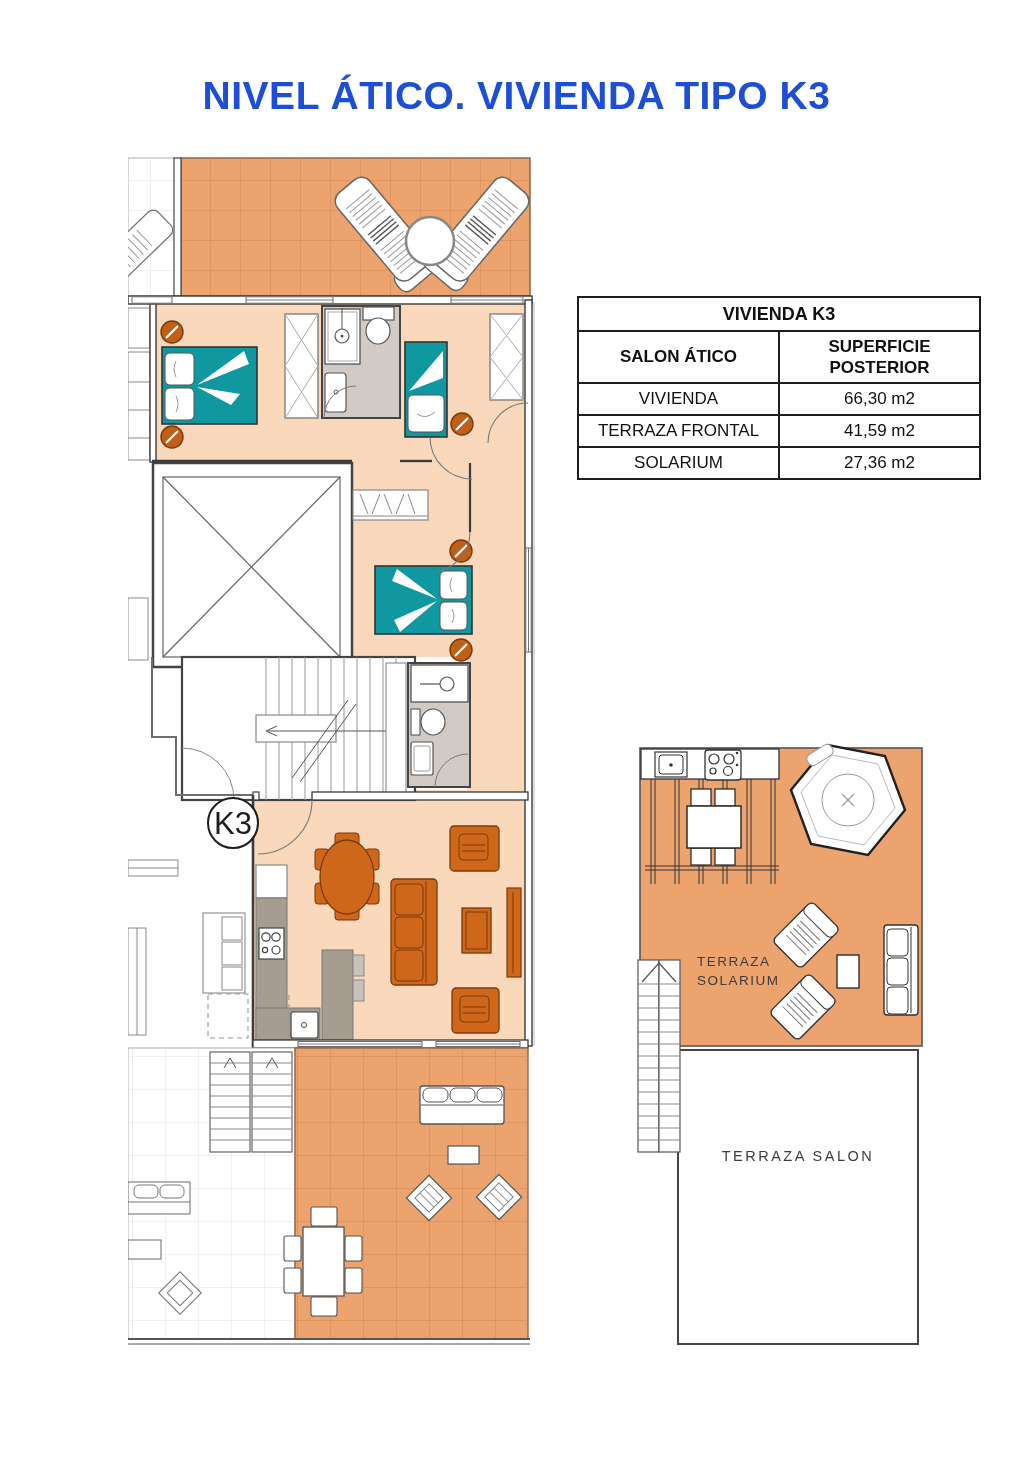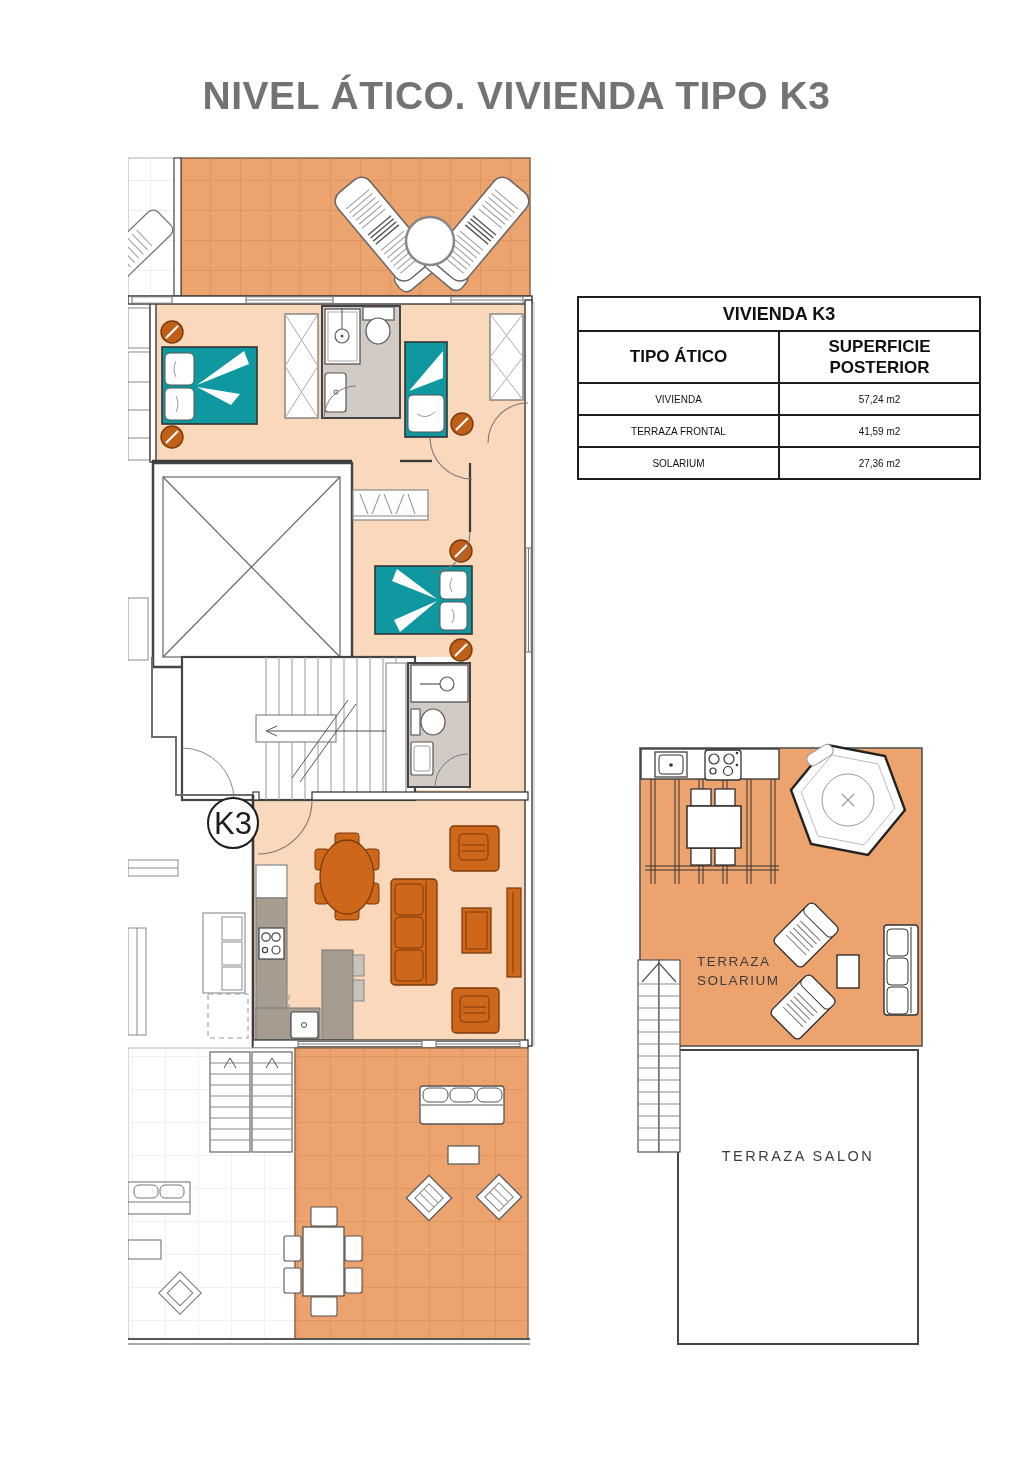--- a/index.html
+++ b/index.html
@@ -1,29 +1,29 @@
 <!DOCTYPE html>
 <html><head>
 <meta charset="utf-8">
 <style>
   html,body{margin:0;padding:0;background:#fff;}
   .page{position:relative;width:1033px;height:1462px;background:#ffffff;overflow:hidden;
         font-family:"Liberation Sans",sans-serif;}
   .title{position:absolute;top:74px;left:0;width:100%;text-align:center;
-         font-weight:700;font-size:39px;letter-spacing:0.5px;color:#737373;}
+         font-weight:700;font-size:39px;letter-spacing:0.5px;color:#1d4ed8;}
   .plan-svg{position:absolute;overflow:hidden;}
   #main-plan{left:128px;top:153px;width:410px;height:1192px;}
   #solarium-plan{left:630px;top:740px;width:300px;height:612px;}
   table.area{position:absolute;left:577px;top:296px;width:404px;border-collapse:collapse;
              table-layout:fixed;}
   table.area td{border:2px solid #1d1d1d;text-align:center;vertical-align:middle;
                 color:#111;background:#fff;}
   td.t-title{font-size:18px;font-weight:700;height:30px;}
   td.t-head{font-size:17px;font-weight:700;height:46px;padding:2px 14px;line-height:1.25;}
-  td.t-cell{font-size:10px;height:28px;}
+  td.t-cell{font-size:17px;height:28px;}
   .colL{width:45%;}
   svg text{font-family:"Liberation Sans",sans-serif;}
 </style>
 </head>
 <body>
 
 <div class="page">
 
   <div class="title">NIVEL ÁTICO. VIVIENDA TIPO K3</div>
 
@@ -339,26 +339,26 @@
       </g>
     </g>
   </svg>
 
   <table class="area">
     <tbody>
         <tr>
           <td class="t-title" colspan="2">VIVIENDA K3</td>
         </tr>
     <tr>
-      <td class="t-head colL">TIPO ÁTICO</td>
+      <td class="t-head colL">SALON ÁTICO</td>
       <td class="t-head">SUPERFICIE POSTERIOR</td>
     </tr>
     <tr>
       <td class="t-cell colL">VIVIENDA</td>
-      <td class="t-cell">57,24 m2</td>
+      <td class="t-cell">66,30 m2</td>
     </tr>
     <tr>
       <td class="t-cell colL">TERRAZA FRONTAL</td>
       <td class="t-cell">41,59 m2</td>
     </tr>
     <tr>
       <td class="t-cell colL">SOLARIUM</td>
       <td class="t-cell">27,36 m2</td>
     </tr>
   </tbody>

